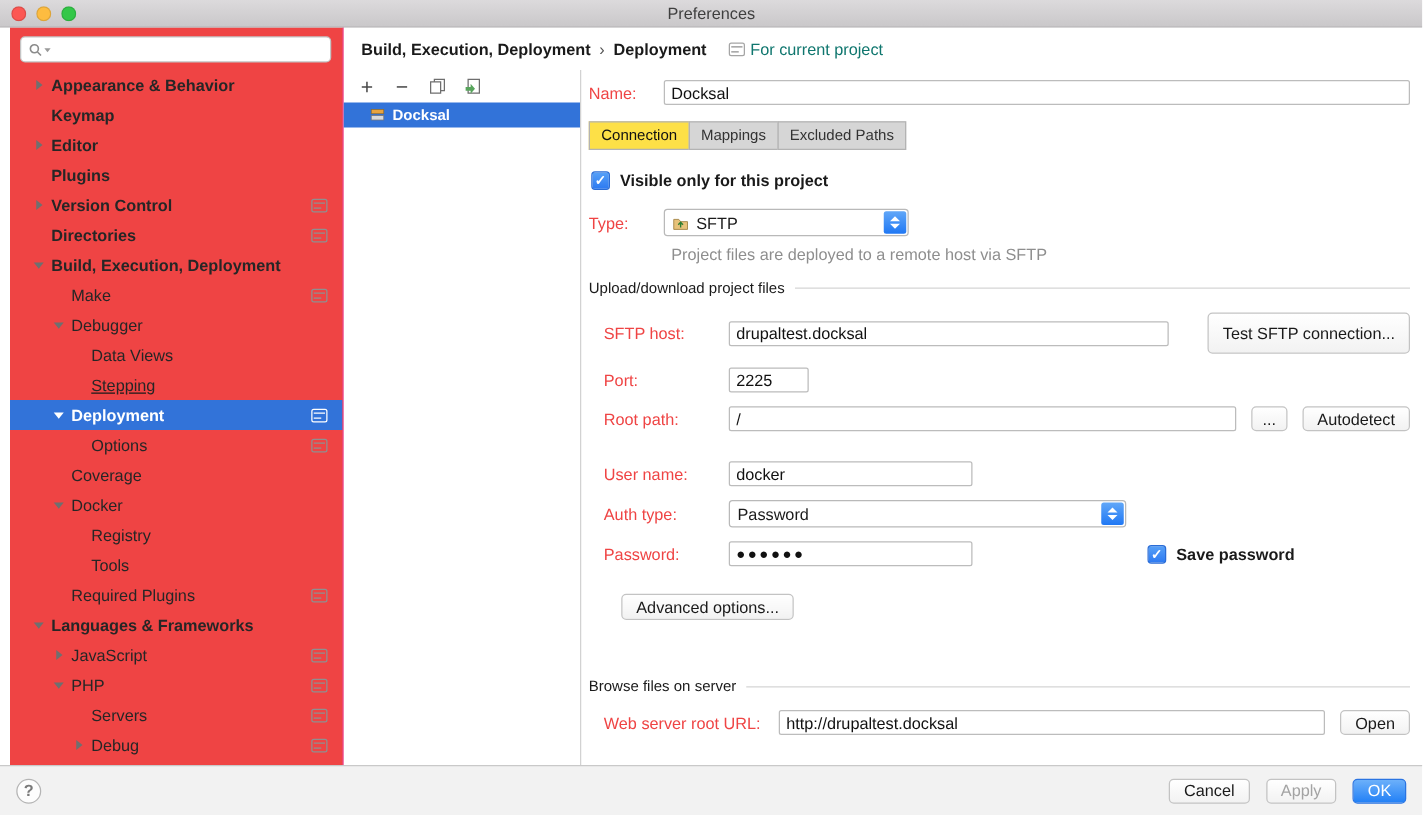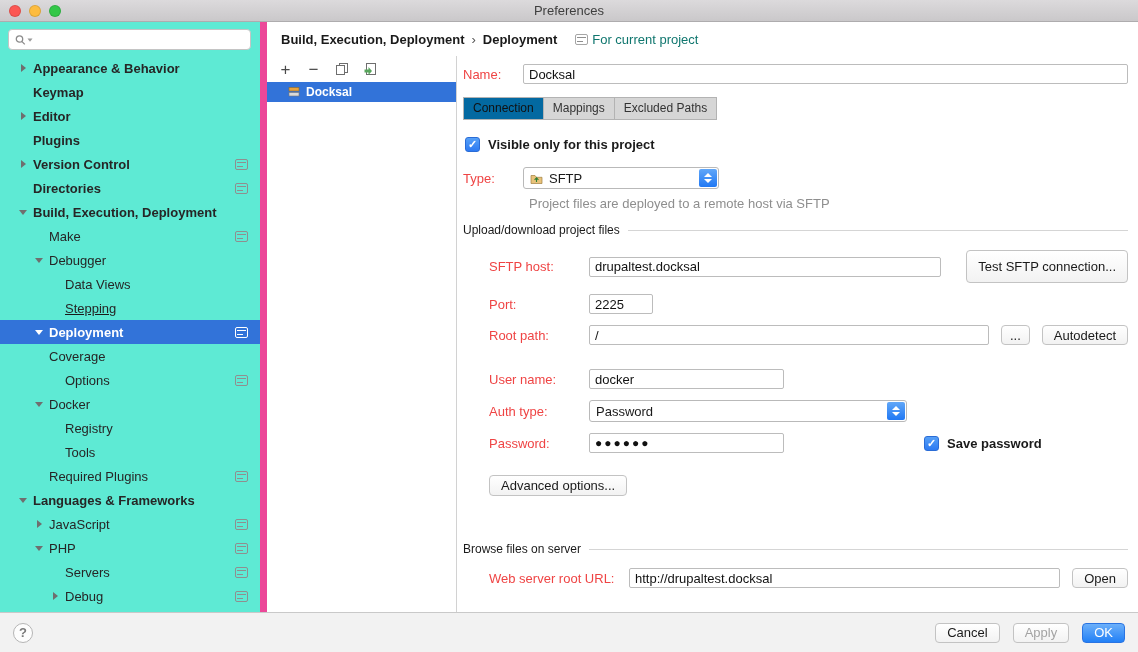--- a/index.html
+++ b/index.html
@@ -9,21 +9,21 @@
   
   .titlebar{height:22px;flex:0 0 22px;background:linear-gradient(#dcdadc,#cac8ca);border-bottom:1px solid #aeacae;position:relative;display:flex;align-items:center;}
   .lights{display:flex;gap:8px;margin-left:9px;z-index:2;}
   .light{width:12px;height:12px;border-radius:50%;border:1px solid rgba(0,0,0,0.12);}
   .light.red{background:#fc5753;}
   .light.yellow{background:#fdbc40;}
   .light.green{background:#33c748;}
   .title{position:absolute;left:0;right:0;text-align:center;color:#3f3f3f;}
   
   .main{flex:1;display:flex;min-height:0;}
-  .sidebar{width:267px;flex:0 0 267px;background:#5eead4;border-right:7px solid #ec4899;display:flex;flex-direction:column;}
+  .sidebar{width:267px;flex:0 0 267px;background:#ef4444;border-right:1px solid #ec4899;display:flex;flex-direction:column;margin-left:8px;}
   .search-wrap{margin:7px 9px 3px 8px;position:relative;}
   .search-input{width:100%;height:21px;border:1px solid #c4c4c4;border-radius:4px;background:#fff;padding:0 6px 0 32px;font:13px "Liberation Sans",sans-serif;}
   .search-ic{position:absolute;left:6px;top:4px;width:20px;height:14px;}
   .tree{flex:1;overflow:hidden;padding-top:3px;}
   .tree-row{height:24px;display:flex;align-items:center;cursor:default;}
   .tree-row.bold .tree-label{font-weight:bold;}
   .tree-row.selected{background:#3273d9;}
   .tree-row.selected .tree-label{color:#fff;}
   .tree-label{white-space:nowrap;color:#262626;}
   .tree-arrow{flex:0 0 15px;height:24px;position:relative;}
@@ -52,34 +52,34 @@
   
   .form-panel{flex:1;padding:8px 10px 0 6px;overflow:hidden;}
   .frow{display:flex;align-items:center;}
   .flabel{flex:0 0 auto;color:#ef4444;}
   .field{height:20px;border:1px solid #bcbcbc;border-radius:2px;padding:0 5px;font:13px "Liberation Sans",sans-serif;color:#111;background:#fff;}
   .name-row .flabel,.type-row .flabel{width:60px;}
   .name-row .field{flex:1;}
   .tabs{display:flex;margin-top:13px;}
   .tab{border:1px solid #b3b3b3;background:#d6d6d6;padding:3px 9px 4px;font-size:12px;color:#333;}
   .tab + .tab{margin-left:-1px;}
-  .tab.active{background:#0369a1;color:#111;}
+  .tab.active{background:#fde047;color:#111;}
   .cb-row{margin-top:17px;display:flex;align-items:center;gap:8px;margin-left:2px;}
   .checkbox{width:15px;height:15px;border-radius:3px;background:linear-gradient(#56a0f7,#2d7af2);border:1px solid #2a6cd6;display:inline-flex;align-items:center;justify-content:center;color:#fff;font-size:11px;font-weight:bold;flex:0 0 15px;}
   .cb-label{font-weight:bold;}
   .type-row{margin-top:15px;}
   .dropdown{position:relative;height:22px;border:1px solid #b9b9b9;border-radius:3px;background:#fff;display:flex;align-items:center;gap:6px;padding:0 26px 0 6px;}
   .stepper{position:absolute;right:1px;top:1px;bottom:1px;width:18px;border-radius:2px;background:linear-gradient(#61a7f8,#2078f4);}
   .stepper::before{content:'';position:absolute;left:5px;top:4px;border-bottom:4px solid #fff;border-left:4px solid transparent;border-right:4px solid transparent;}
   .stepper::after{content:'';position:absolute;left:5px;bottom:4px;border-top:4px solid #fff;border-left:4px solid transparent;border-right:4px solid transparent;}
   .hint{color:#8e8e8e;margin:7px 0 0 66px;}
   .section{display:flex;align-items:center;gap:8px;margin-top:12px;}
   .section-title{font-size:12px;color:#1a1a1a;white-space:nowrap;}
   .section .rule{flex:1;height:1px;background:#d5d5d5;}
-  .sub{margin-left:26px;}
+  .sub{margin-left:12px;}
   .sub .flabel{width:100px;}
   .r-sftp{margin-top:13px;}
   .r-port,.r-root,.r-auth,.r-pass{margin-top:11px;}
   .r-user{margin-top:24px;}
   .btn{height:20px;padding:0 11px;border:1px solid #c3c3c3;border-radius:4px;background:linear-gradient(#fff,#f2f2f2);font:13px "Liberation Sans",sans-serif;color:#1a1a1a;display:inline-flex;align-items:center;justify-content:center;white-space:nowrap;}
   .test-btn{margin-left:auto;height:33px;}
   .dots-btn{margin-left:12px;min-width:28px;padding:0 8px;}
   .auto-btn{margin-left:12px;}
   .adv-btn{margin:22px 0 0 26px;height:21px;}
   .open-btn{margin-left:12px;}
@@ -170,28 +170,28 @@
           </div>
           <div class="tree-row" style="padding-left: 50px; text-decoration: underline;">
             <span class="tree-arrow"></span>
             <span class="tree-label">Stepping</span>
           </div>
           <div class="tree-row bold selected" style="padding-left: 34px;">
             <span class="tree-arrow down"></span>
             <span class="tree-label">Deployment</span>
             <span class="mini-icon"></span>
           </div>
+          <div class="tree-row" style="padding-left: 50px;">
+            <span class="tree-arrow"></span>
+            <span class="tree-label">Options</span>
+            <span class="mini-icon"></span>
+          </div>
           <div class="tree-row" style="padding-left: 34px;">
             <span class="tree-arrow"></span>
             <span class="tree-label">Coverage</span>
-          </div>
-          <div class="tree-row" style="padding-left: 50px;">
-            <span class="tree-arrow"></span>
-            <span class="tree-label">Options</span>
-            <span class="mini-icon"></span>
           </div>
           <div class="tree-row" style="padding-left: 34px;">
             <span class="tree-arrow down"></span>
             <span class="tree-label">Docker</span>
           </div>
           <div class="tree-row" style="padding-left: 50px;">
             <span class="tree-arrow"></span>
             <span class="tree-label">Registry</span>
           </div>
           <div class="tree-row" style="padding-left: 50px;">

